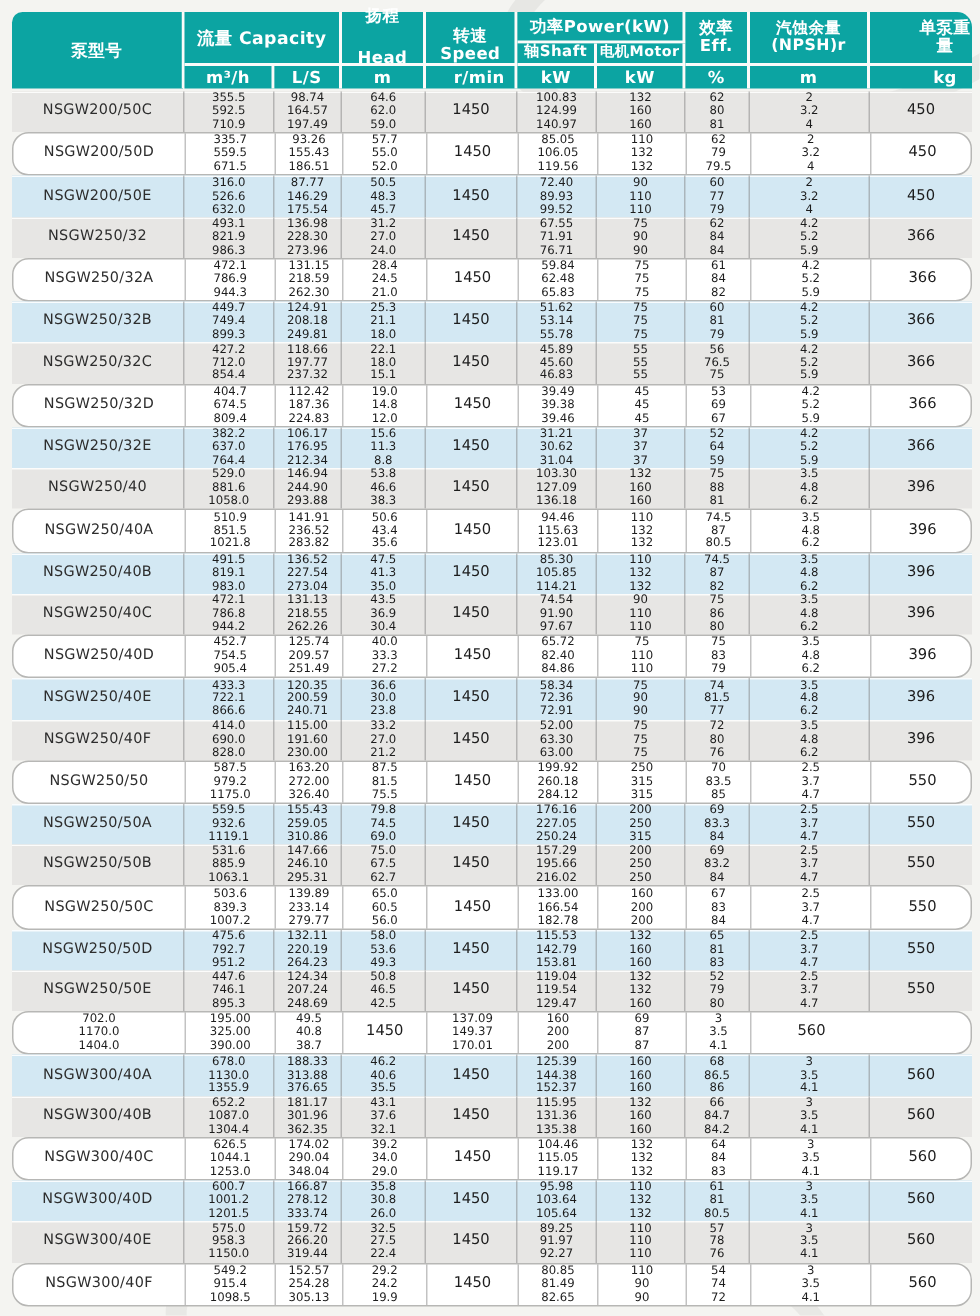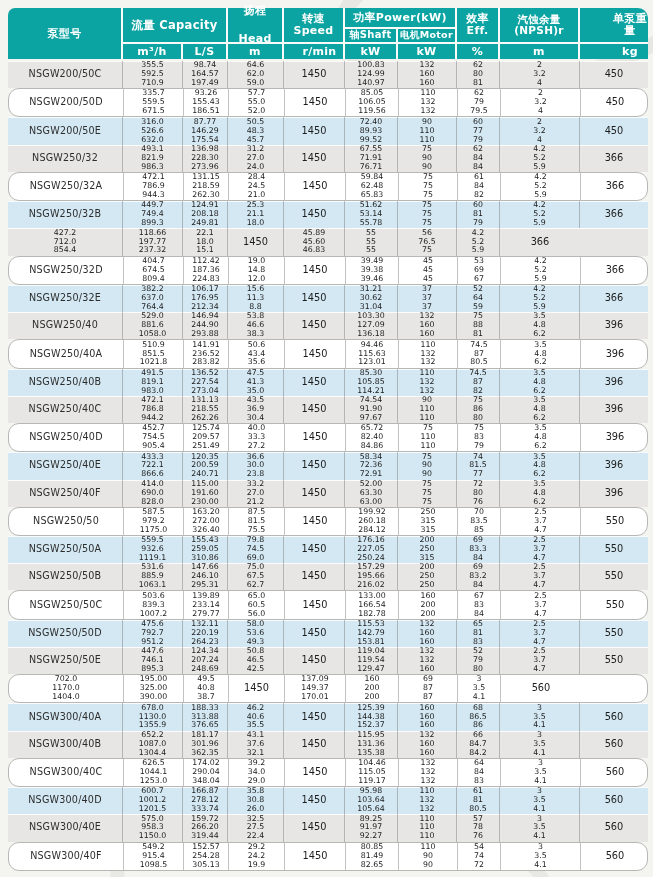--- a/index.html
+++ b/index.html
@@ -23,21 +23,21 @@
     background:var(--teal,#0ca4a2);color:#fff;font-weight:bold;
     display:flex;flex-direction:column;align-items:center;justify-content:center;
     text-align:center;line-height:1.08;box-sizing:border-box;
     border-right:2px solid #fbfbf9;font-size:11px;letter-spacing:.3px;
   }
   .hc.gb{border-bottom:2px solid #fbfbf9;}
   .hc.last{border-right:none;padding-left:32px;}
   .hc-model{grid-column:1;grid-row:1/4;border-top-left-radius:7px;}
   .hc-capacity{grid-column:2/4;grid-row:1/3;font-size:11.5px;}
   .hc-head{grid-column:4;grid-row:1/3;gap:16px;}
-  .hc-speed{grid-column:5;grid-row:1/3;}
+  .hc-speed{grid-column:5;grid-row:1/3;justify-content:flex-end;}
   .hc-power{grid-column:6/8;grid-row:1;}
   .hc-shaft{grid-column:6;grid-row:2;font-size:10px;}
   .hc-motor{grid-column:7;grid-row:2;font-size:9.5px;}
   .hc-eff{grid-column:8;grid-row:1/3;}
   .hc-npsh{grid-column:9;grid-row:1/3;font-size:10.5px;}
   .hc-weight{grid-column:10;grid-row:1/3;border-top-right-radius:10px;}
   .hc-unit{grid-row:3;font-size:11px;}
 
   
   .tbody{flex:1;display:flex;flex-direction:column;margin-top:2px;}
@@ -330,20 +330,21 @@
           <div>79</div>
         </div>
         <div class="cell">
           <div>4.2</div>
           <div>5.2</div>
           <div>5.9</div>
         </div>
         <div class="cell single">366</div>
       </div>
       <div class="cols row gray">
+        <div class="cell model">NSGW250/32C</div>
         <div class="cell">
           <div>427.2</div>
           <div>712.0</div>
           <div>854.4</div>
         </div>
         <div class="cell">
           <div>118.66</div>
           <div>197.77</div>
           <div>237.32</div>
         </div>

